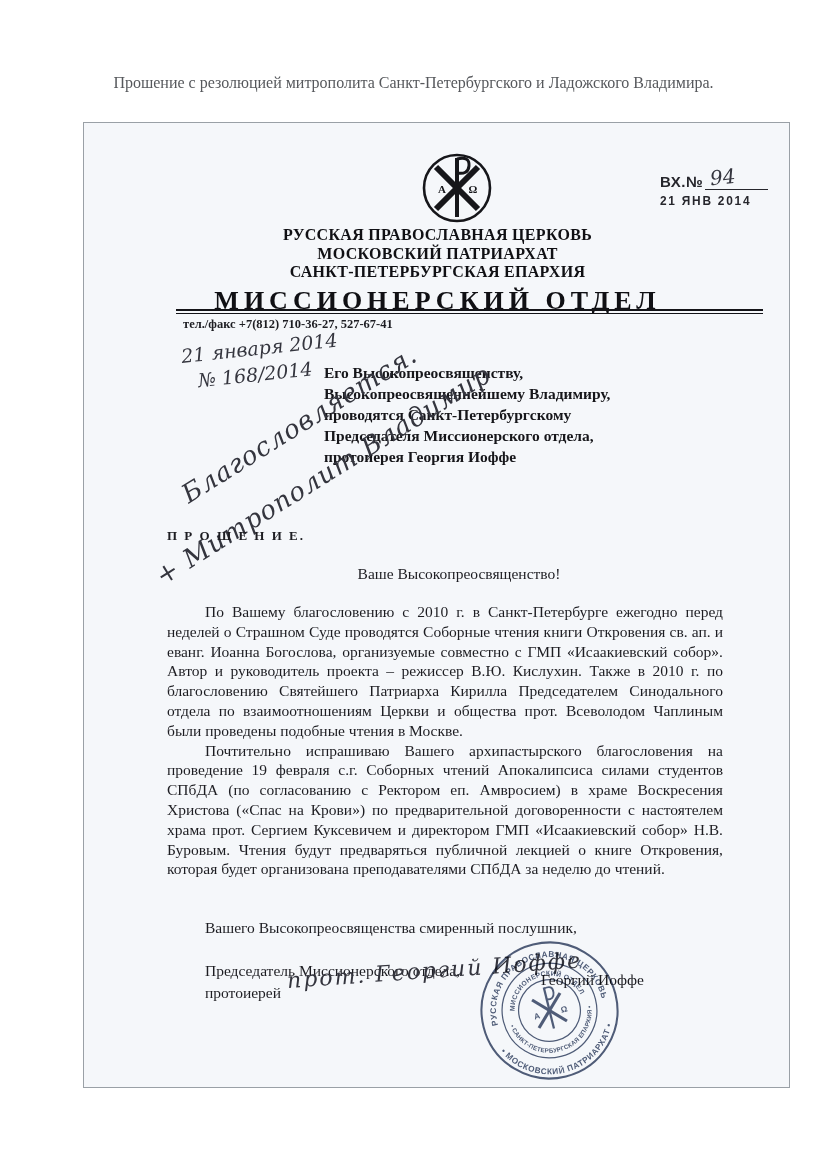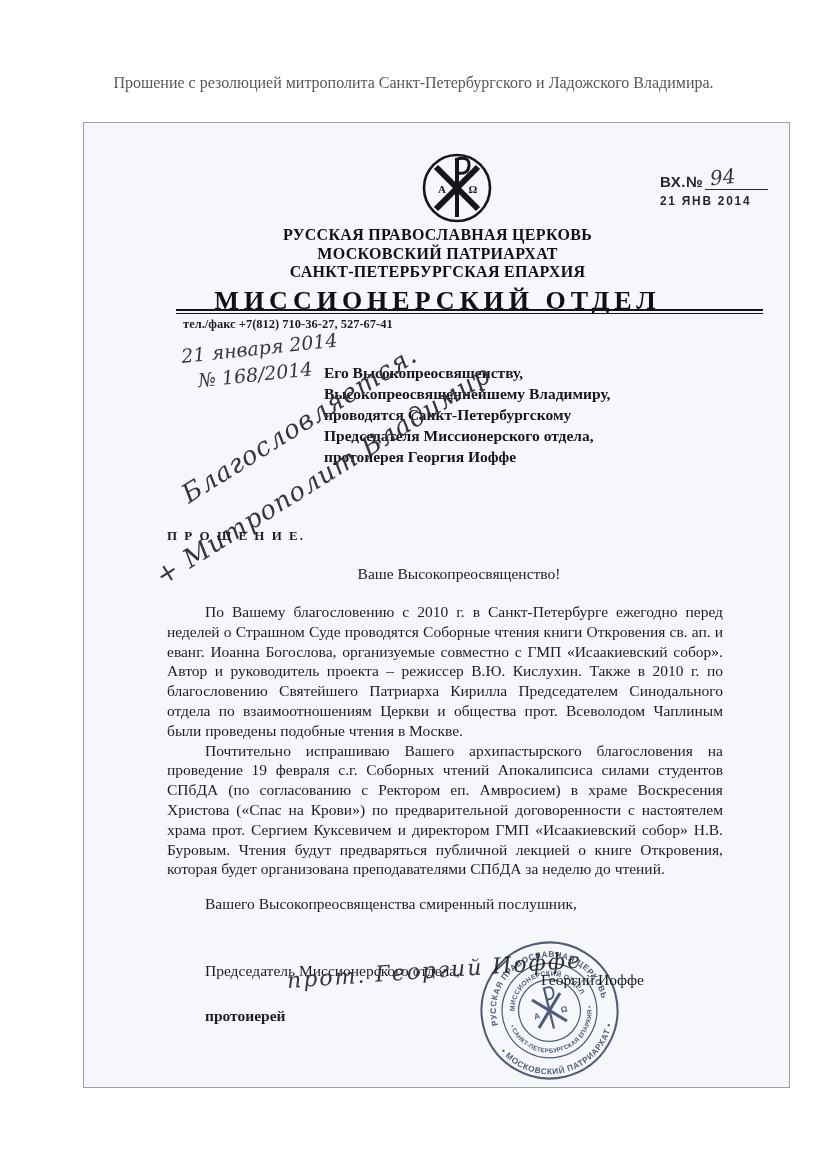--- a/index.html
+++ b/index.html
@@ -44,23 +44,23 @@
   
   .addr{left:240px;top:239px;width:390px;text-align:left;font-weight:700;
         font-size:15.5px;line-height:21px;color:#16161a;}
   
   .title{left:83px;top:405px;width:556px;text-align:left;font-weight:700;
         font-size:13px;letter-spacing:2px;white-space:nowrap;}
   .salut{left:97px;top:442px;width:556px;text-align:center;font-size:15.5px;}
   .body-text{left:83px;top:479px;width:556px;font-size:15.5px;line-height:19.8px;
         text-align:justify;}
   .body-text p{margin:0;text-indent:38px;}
-  .closing{left:121px;top:772px;font-size:15.5px;}
+  .closing{left:121px;top:796px;font-size:15.5px;}
   .sign1{left:121px;top:839px;font-size:15.5px;}
-  .sign2{left:121px;top:884px;font-size:15.5px;font-weight:bold;}
+  .sign2{left:121px;top:861px;font-size:15.5px;}
   .hw-sign{left:203px;top:845px;font-size:22px;letter-spacing:2px;
         transform:rotate(-4deg);transform-origin:left center;white-space:nowrap;}
   .name{left:457px;top:848px;font-size:15.5px;white-space:nowrap;}
   .seal{left:378px;top:800px;transform:rotate(-14deg);mix-blend-mode:multiply;opacity:.9;}
   .seal text{font-family:"Liberation Sans",sans-serif;font-weight:700;}
 </style>
 </head>
 <body>
 
 <div class="page">

